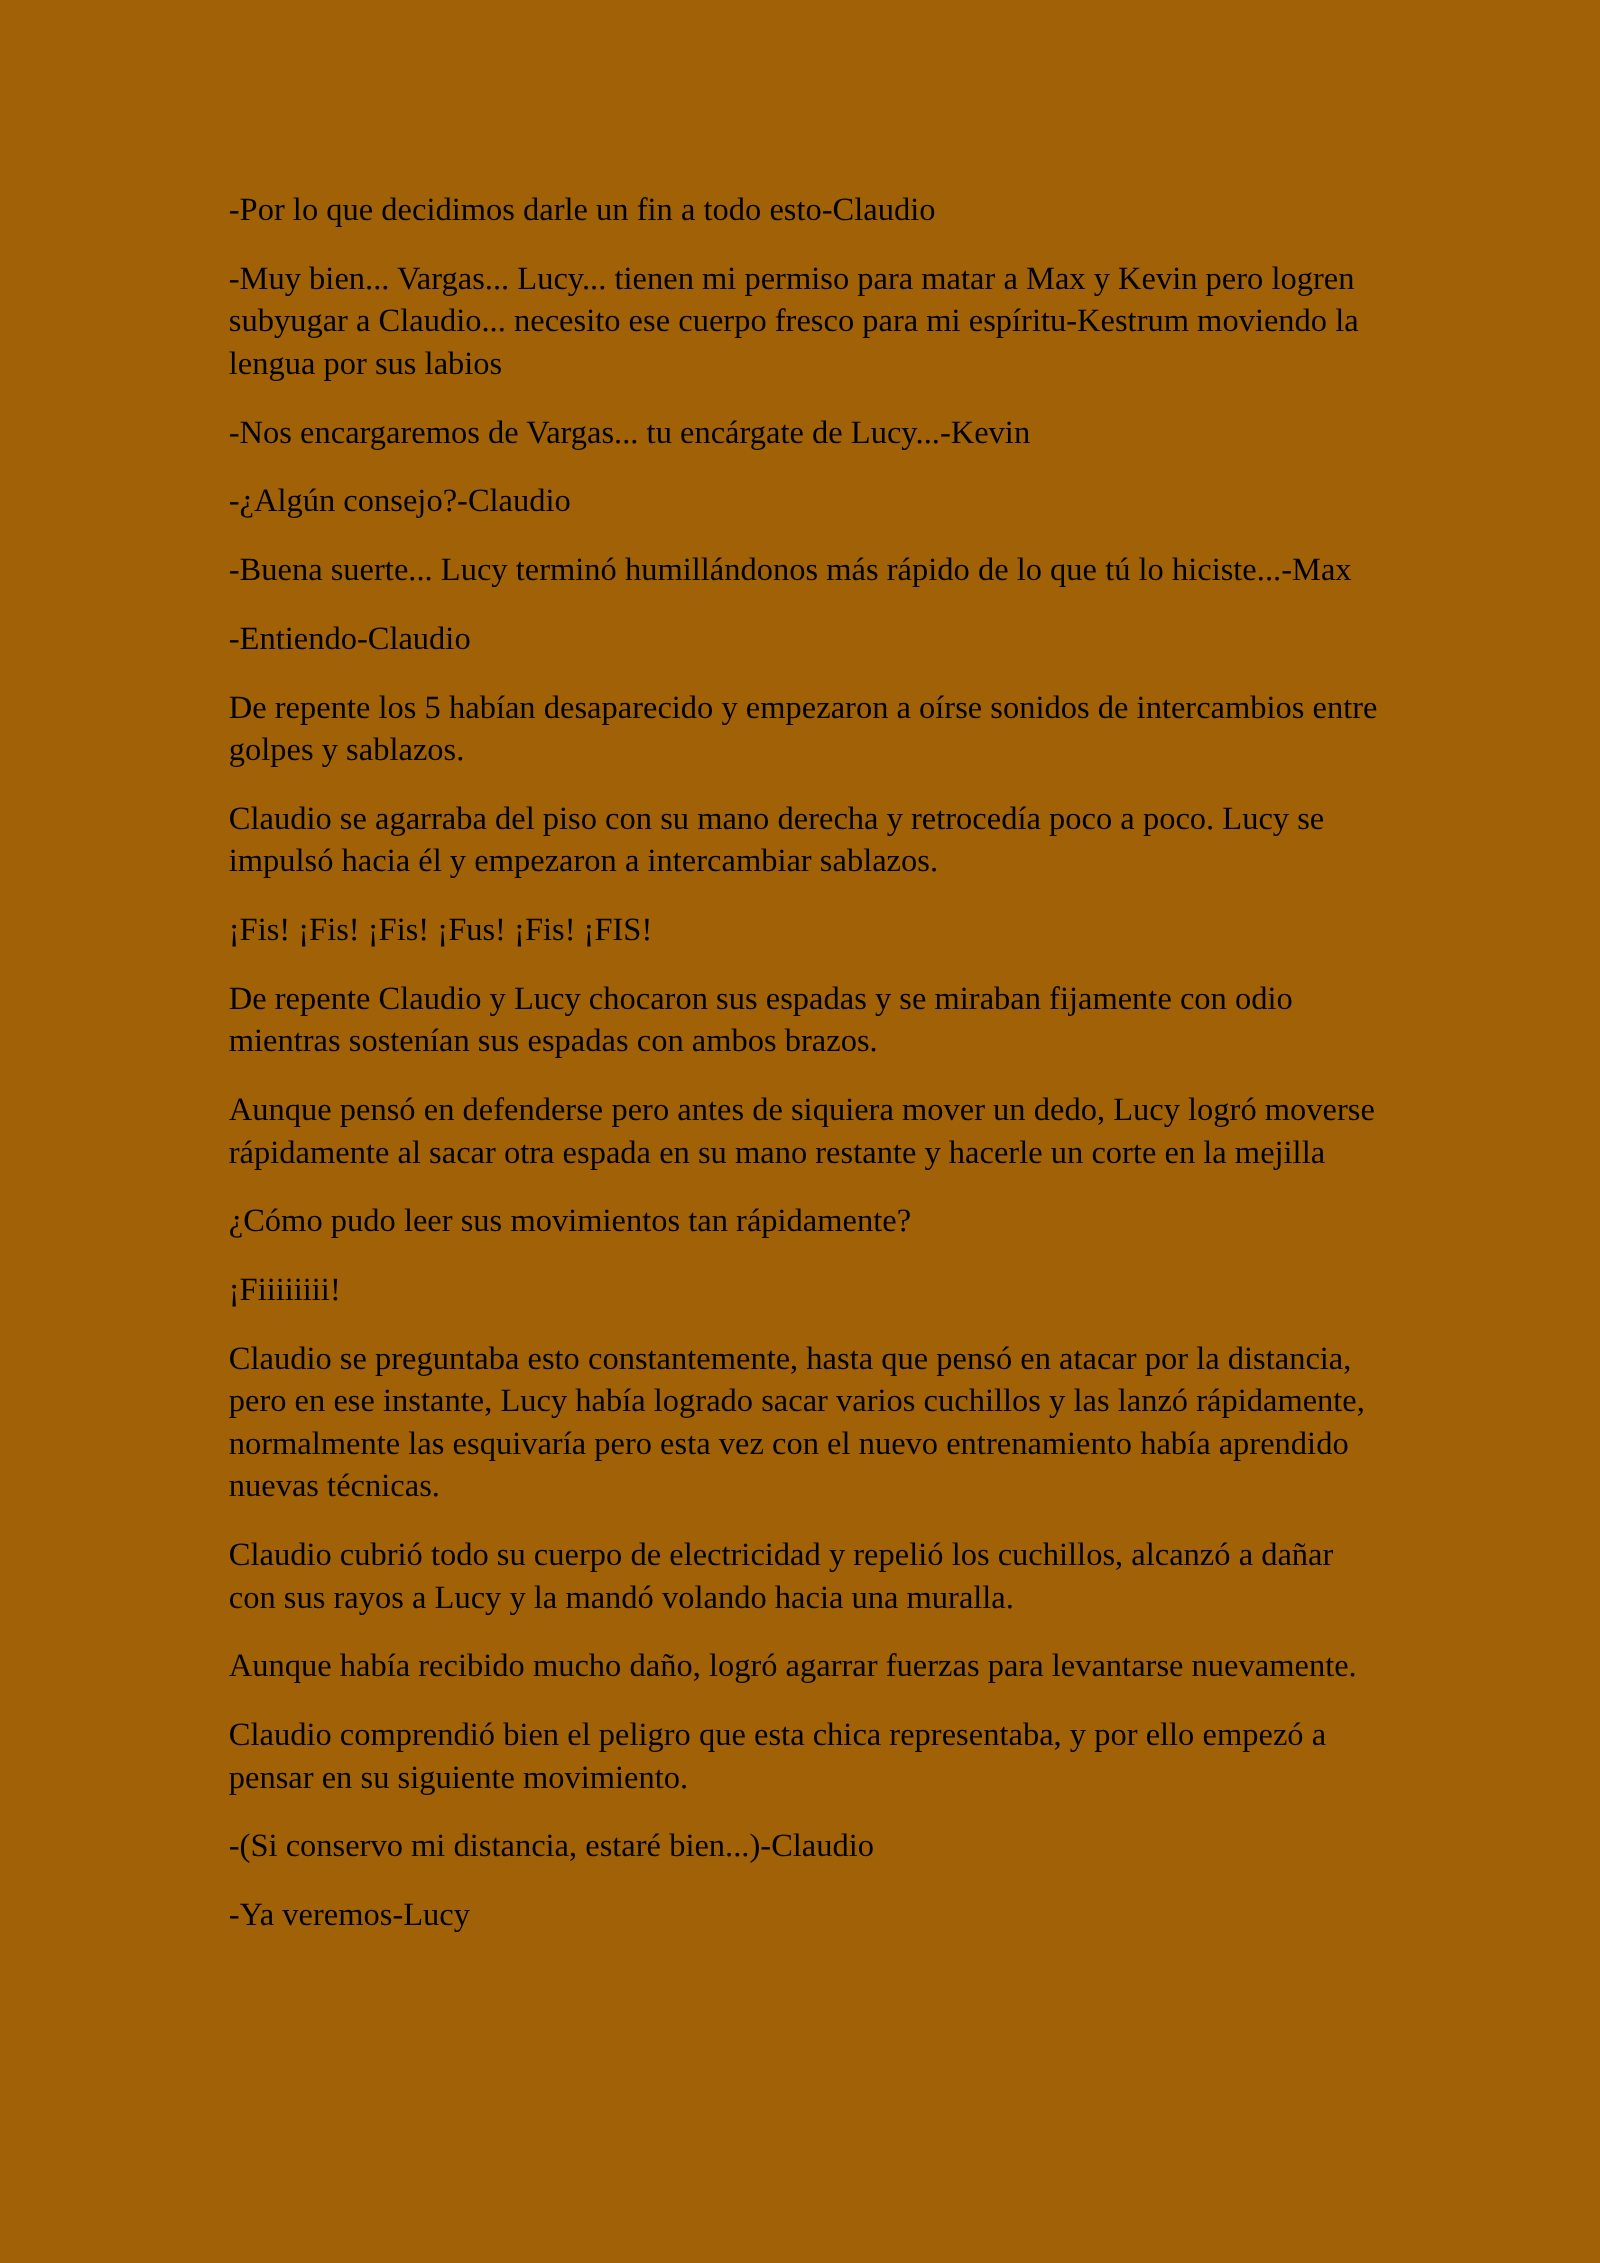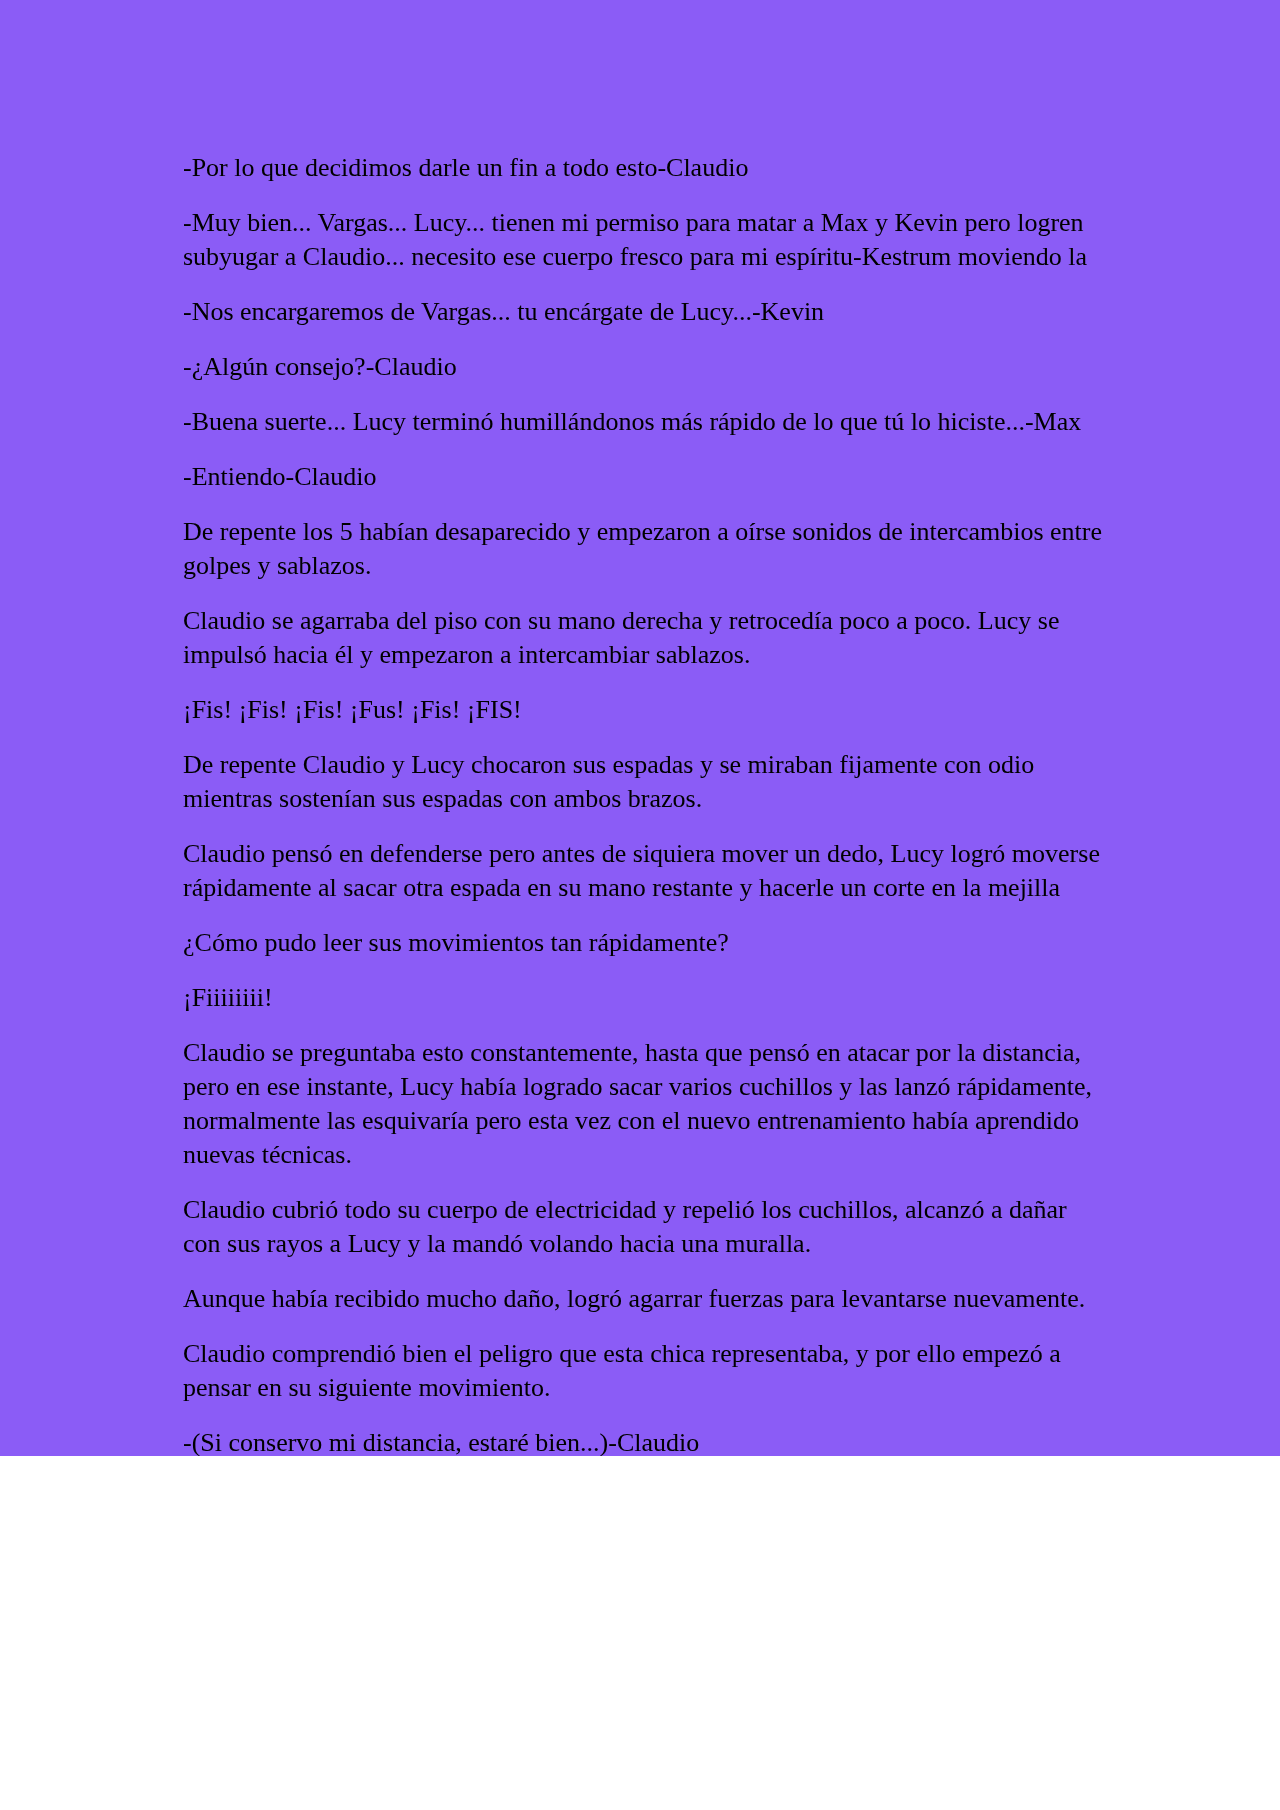--- a/index.html
+++ b/index.html
@@ -3,22 +3,22 @@
 <meta charset="utf-8">
 <style>
   html, body {
     margin: 0;
     padding: 0;
     background: #ffffff;
   }
   .page {
     position: relative;
     width: 1280px;
-    height: 1456px;
-    background: #8b5cf6;
+    height: 1810px;
+    background: #a16207;
     overflow: hidden;
     box-sizing: border-box;
   }
   .doc-body {
     position: absolute;
     top: 151px;
     left: 183px;
     right: 40px;
     font-family: "Liberation Serif", "DejaVu Serif", serif;
     font-size: 26px;
@@ -39,20 +39,21 @@
 <body>
 
 <div class="page">
   <div class="doc-body" id="doc-body">
       <p class="para">
         <span class="line">-Por lo que decidimos darle un fin a todo esto-Claudio</span>
       </p>
       <p class="para">
         <span class="line">-Muy bien... Vargas... Lucy... tienen mi permiso para matar a Max y Kevin pero logren</span>
         <span class="line">subyugar a Claudio... necesito ese cuerpo fresco para mi espíritu-Kestrum moviendo la</span>
+        <span class="line">lengua por sus labios</span>
       </p>
       <p class="para">
         <span class="line">-Nos encargaremos de Vargas... tu encárgate de Lucy...-Kevin</span>
       </p>
       <p class="para">
         <span class="line">-¿Algún consejo?-Claudio</span>
       </p>
       <p class="para">
         <span class="line">-Buena suerte... Lucy terminó humillándonos más rápido de lo que tú lo hiciste...-Max</span>
       </p>
@@ -68,21 +69,21 @@
         <span class="line">impulsó hacia él y empezaron a intercambiar sablazos.</span>
       </p>
       <p class="para">
         <span class="line">¡Fis! ¡Fis! ¡Fis! ¡Fus! ¡Fis! ¡FIS!</span>
       </p>
       <p class="para">
         <span class="line">De repente Claudio y Lucy chocaron sus espadas y se miraban fijamente con odio</span>
         <span class="line">mientras sostenían sus espadas con ambos brazos.</span>
       </p>
       <p class="para">
-        <span class="line">Claudio pensó en defenderse pero antes de siquiera mover un dedo, Lucy logró moverse</span>
+        <span class="line">Aunque pensó en defenderse pero antes de siquiera mover un dedo, Lucy logró moverse</span>
         <span class="line">rápidamente al sacar otra espada en su mano restante y hacerle un corte en la mejilla</span>
       </p>
       <p class="para">
         <span class="line">¿Cómo pudo leer sus movimientos tan rápidamente?</span>
       </p>
       <p class="para">
         <span class="line">¡Fiiiiiiii!</span>
       </p>
       <p class="para">
         <span class="line">Claudio se preguntaba esto constantemente, hasta que pensó en atacar por la distancia,</span>

